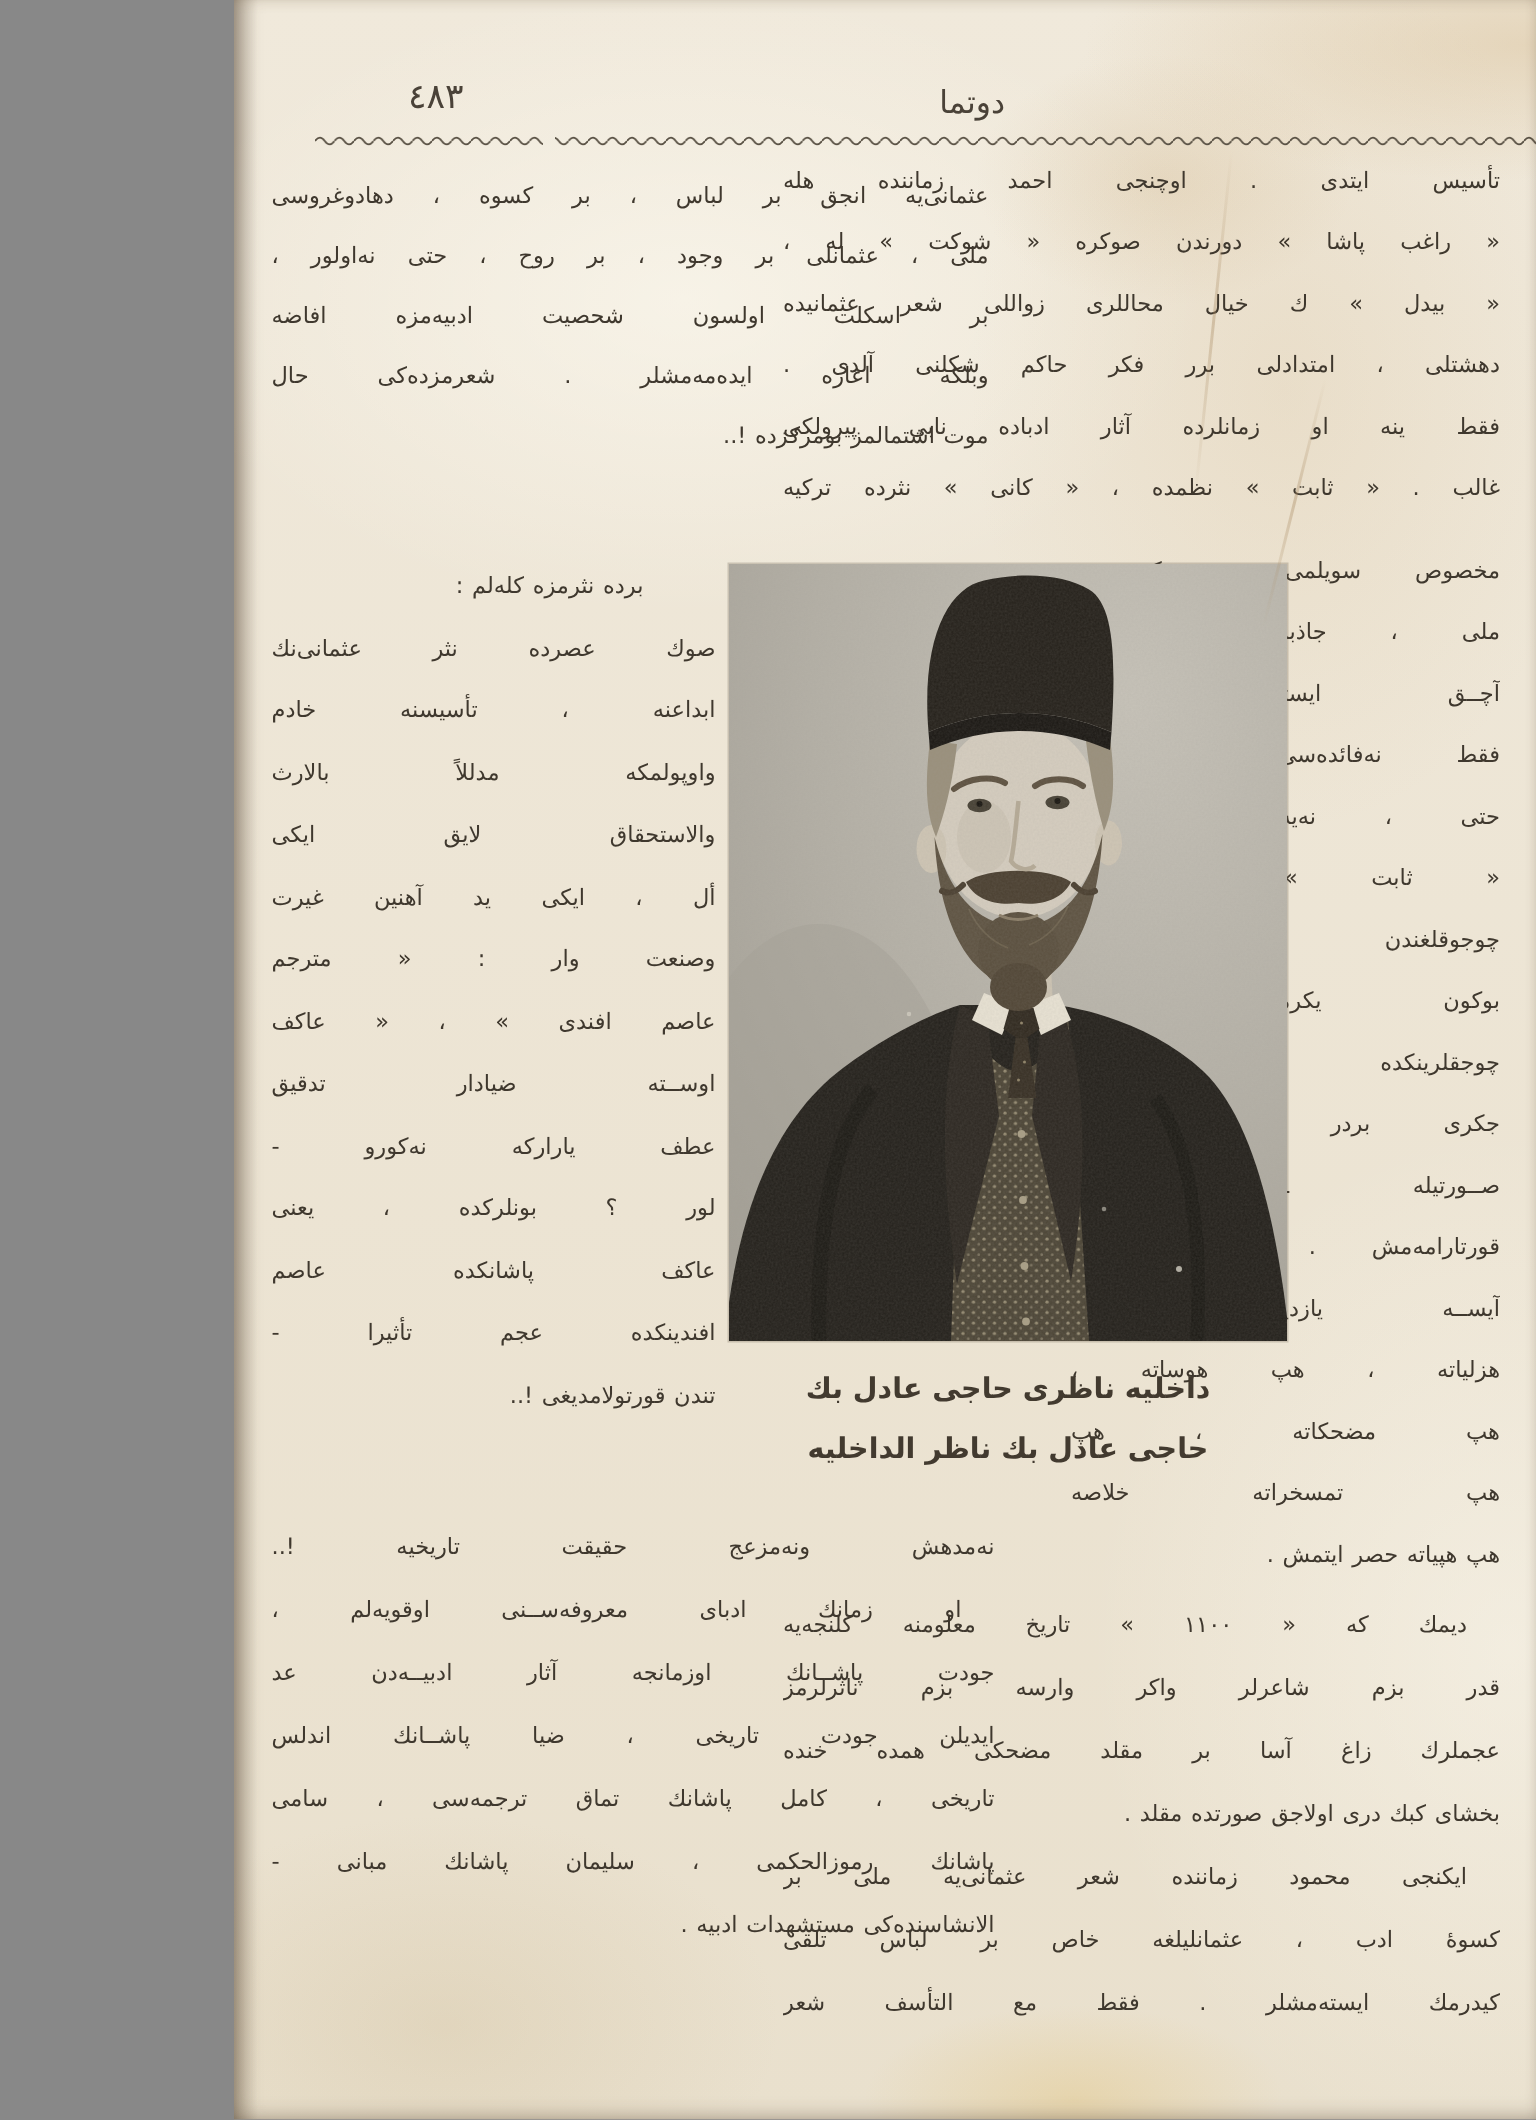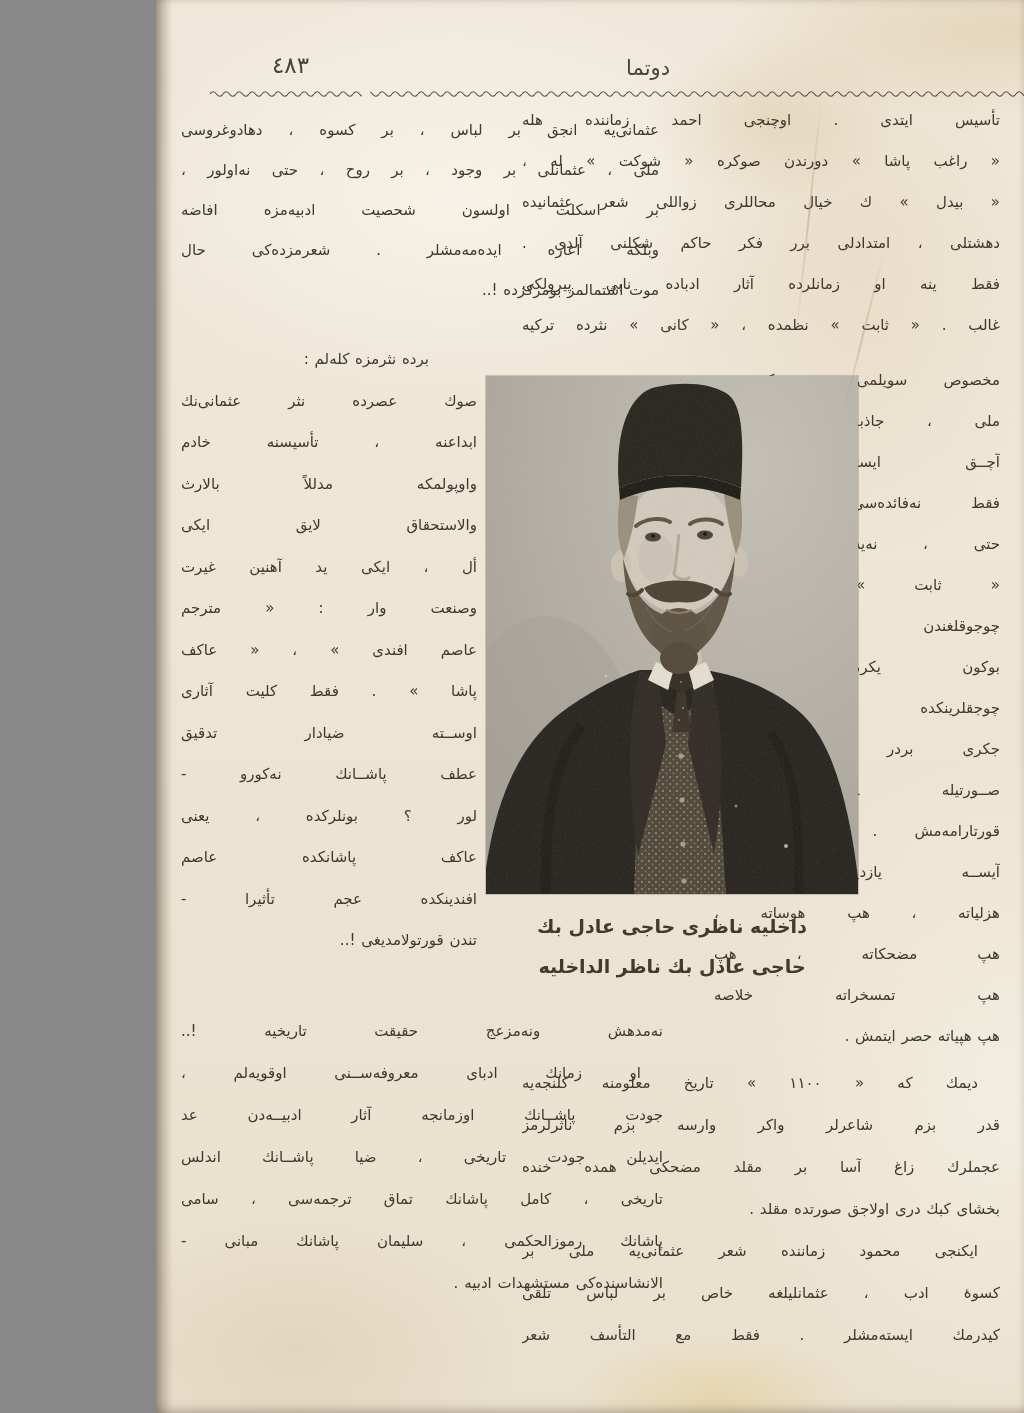--- a/index.html
+++ b/index.html
@@ -33,21 +33,21 @@
     height:var(--lh,41px);line-height:var(--lh,41px);font-size:15px;
     text-align:justify;text-align-last:justify;overflow:hidden;
     word-spacing:1px;white-space:normal;
   }
   .line.short{text-align-last:right;}
   .line.indent{padding-right:22px;}
   .line.indent2{padding-right:48px;}
   .rt{right:24px;top:100px;width:478px;--lh:41px;}
   .lt{left:25px;top:110px;width:478px;--lh:40px;}
   .rn{right:24px;top:360px;width:286px;--lh:41px;}
-  .ln{left:25px;top:339px;width:296px;--lh:41.5px;}
+  .ln{left:25px;top:370px;width:296px;--lh:41.5px;}
   .rb{right:24px;top:1062px;width:478px;--lh:42px;}
   .lb{left:25px;top:1010px;width:482px;--lh:42px;}
   .photo{position:absolute;left:330px;top:376px;width:372px;height:518px;
          box-shadow:0 0 0 1px rgba(90,80,65,.25);}
   .photo svg{display:block;}
   .caption{position:absolute;left:316px;top:906px;width:400px;text-align:center;}
   .cap-line{font-size:19px;line-height:40px;color:#42same;font-weight:bold;}
   .cap-line{color:#423a2f;}
   .crease{position:absolute;pointer-events:none;background:linear-gradient(rgba(170,140,100,0),rgba(170,140,100,.40),rgba(170,140,100,0));}
   .crease1{left:652px;top:100px;width:2px;height:230px;transform:rotate(6deg);}
@@ -124,23 +124,22 @@
 
   <div class="col ln">
       <div class="line indent2 short">برده نثرمزه كله‌لم :</div>
       <div class="line">صوك عصرده نثر عثمانى‌نك</div>
       <div class="line">ابداعنه ، تأسيسنه خادم</div>
       <div class="line">واوپولمكه مدللاً بالارث</div>
       <div class="line">والاستحقاق لايق ايكى</div>
       <div class="line">أل ، ايكى يد آهنين غيرت</div>
       <div class="line">وصنعت وار : « مترجم</div>
       <div class="line">عاصم افندى » ، « عاكف</div>
-      <div class="line">پاشا » . فقط كليت آثارى</div>
       <div class="line">اوســته ضيادار تدقيق</div>
-      <div class="line">عطف پاشــانك نه‌كورو -</div>
+      <div class="line">عطف ياراركه نه‌كورو -</div>
       <div class="line">لور ؟ بونلركده ، يعنى</div>
       <div class="line">عاكف پاشانكده عاصم</div>
       <div class="line">افندينكده عجم تأثيرا -</div>
       <div class="line short">تندن قورتولامديغى !..</div>
     </div>
 
   <div class="col lb">
       <div class="line">نه‌مدهش ونه‌مزعج حقيقت تاريخيه !..</div>
       <div class="line indent">او زمانك ادباى معروفه‌ســنى اوقويه‌لم ،</div>
       <div class="line">جودت پاشــانك اوزمانجه آثار ادبيــه‌دن عد</div>

